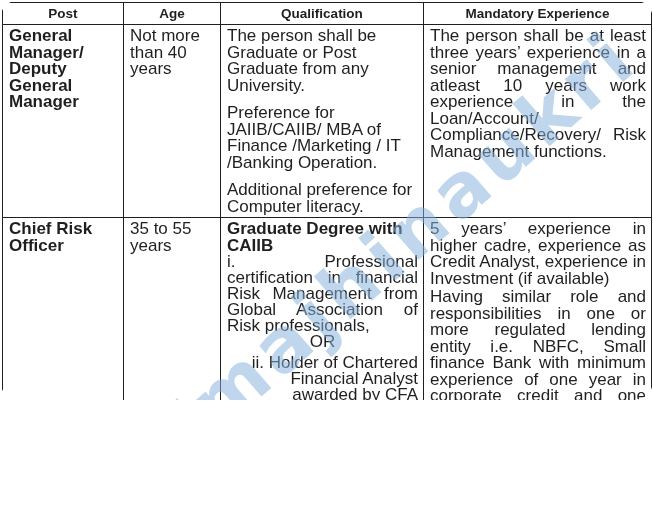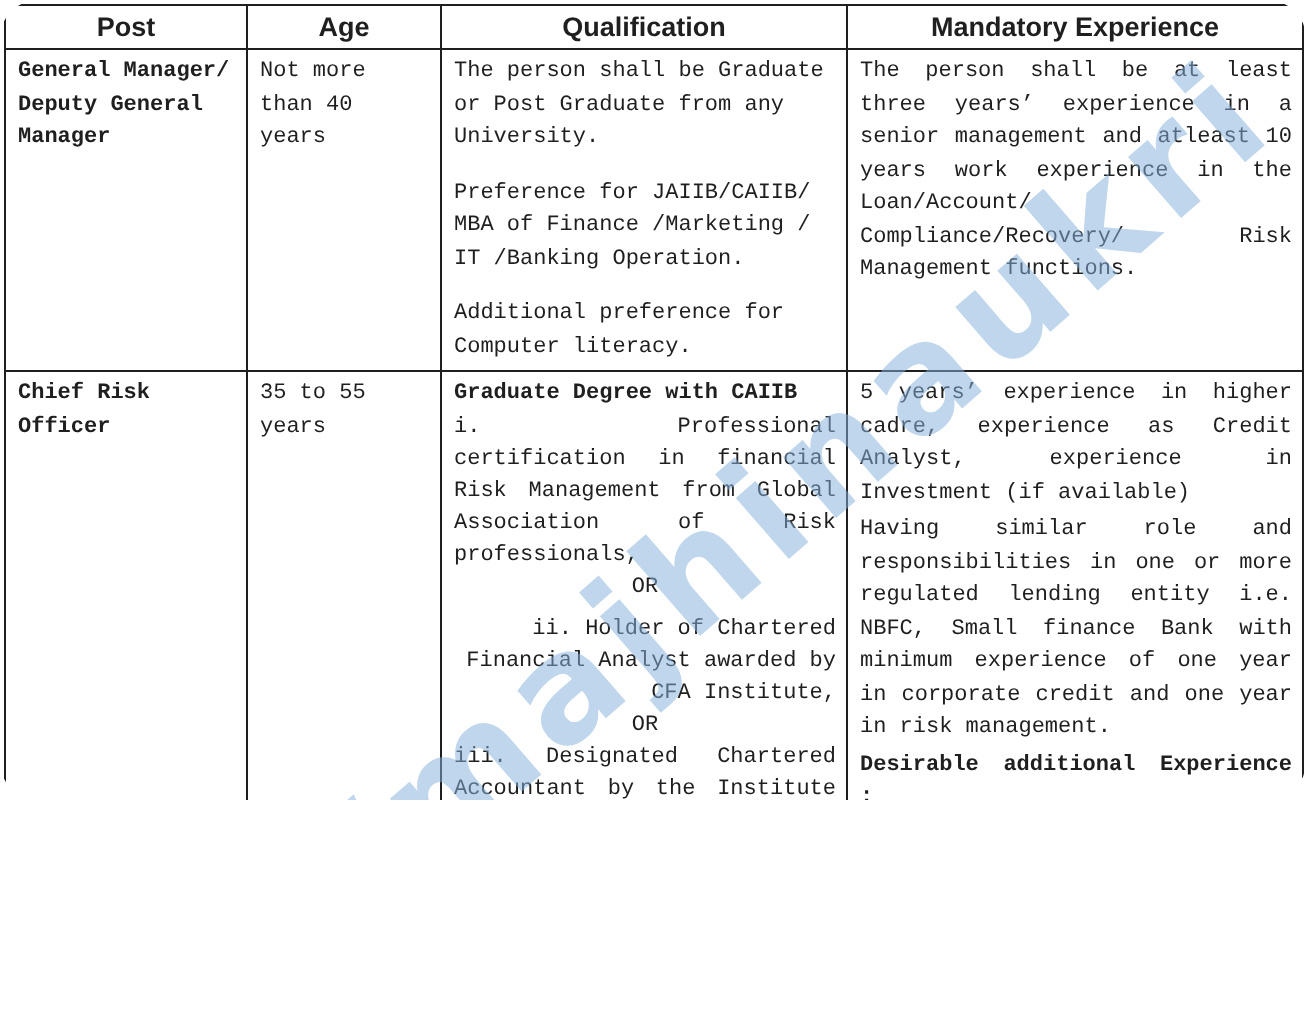--- a/index.html
+++ b/index.html
@@ -26,24 +26,23 @@
   }
   .doc-table th {
     height:22px;
     font-size:13.5px;
     font-weight:bold;
     text-align:center;
     padding:2px 2px;
     line-height:17px;
   }
   .doc-table td {
-    font-size:11px;
+    font-size:17px;
     line-height:16.5px;
     padding:3px 5px 2px 6px;
-    font-family:Liberation Mono, monospace;
   }
   tr.row-1 { height:161px; }
   tr.row-2 { height:323px;padding-left:27px; }
   .cell-post { font-weight:bold; }
   .cell-age  { }
   .qual-para { margin-bottom:11px; }
   .qual-para:last-child { margin-bottom:0; }
   .just { text-align:justify; }
   .q-head { font-weight:bold; }
   .q-item { text-align:justify; line-height:16px; }

